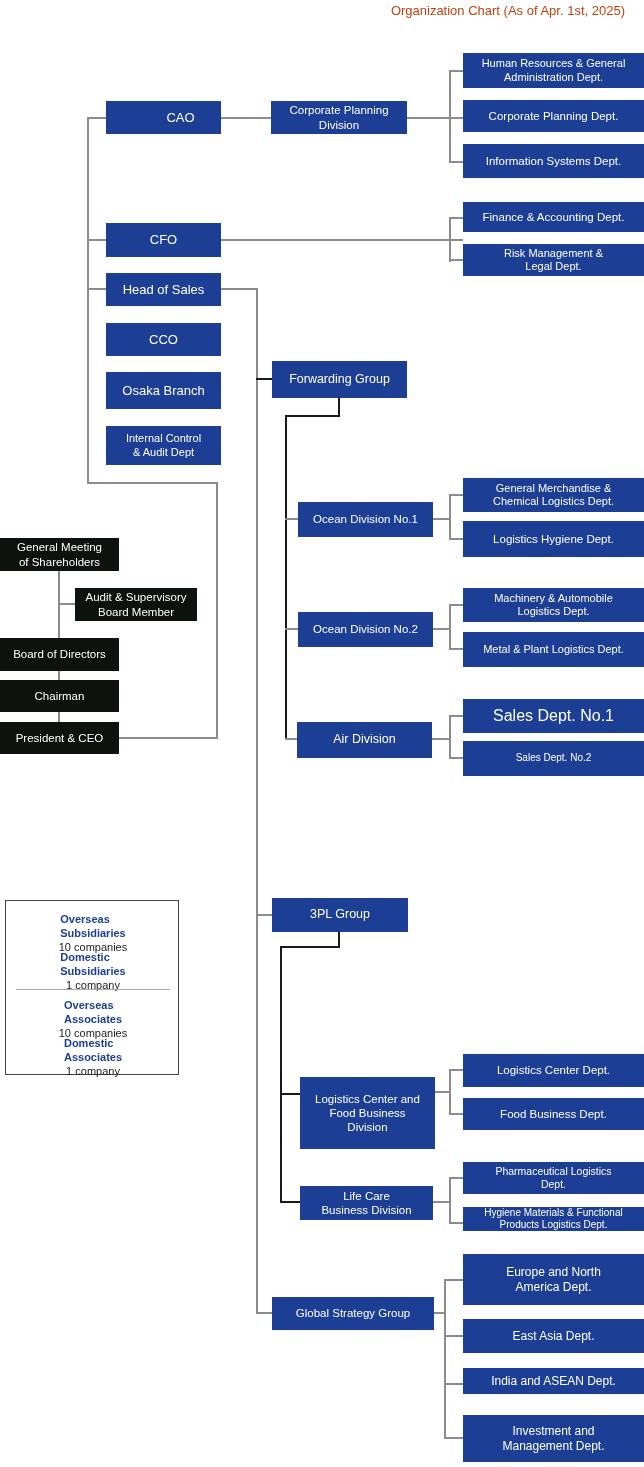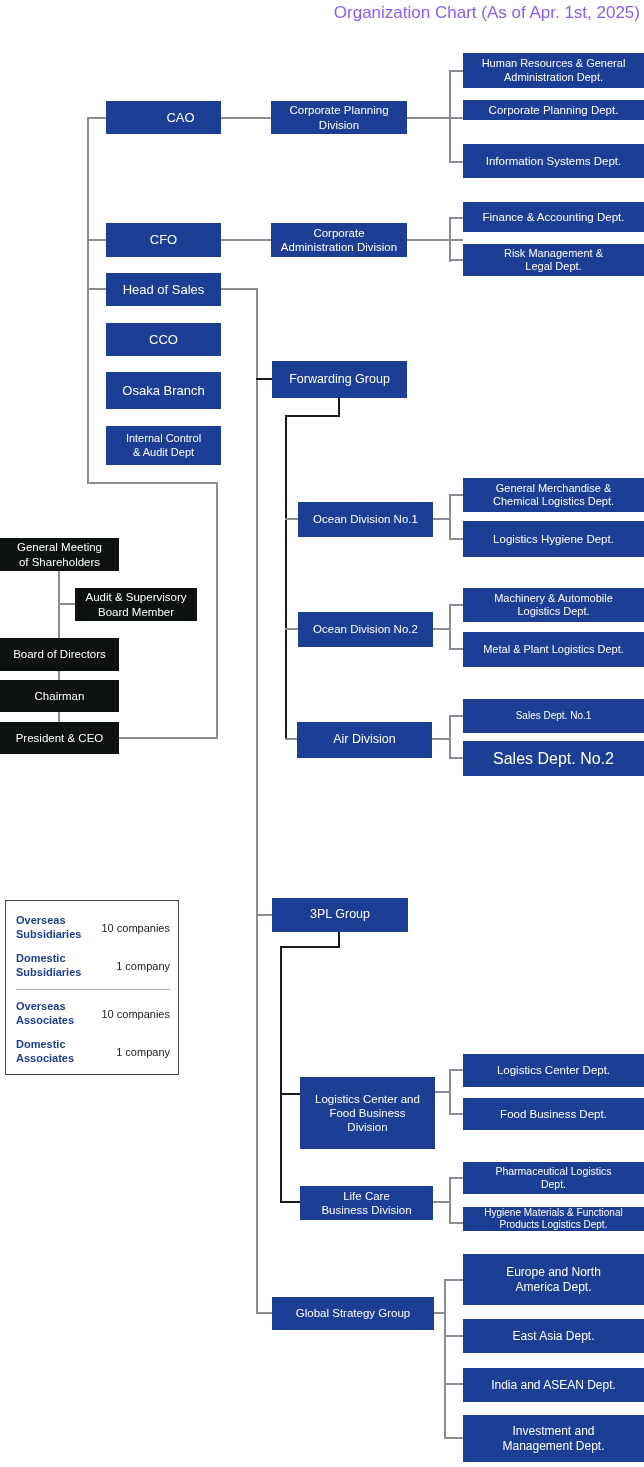--- a/index.html
+++ b/index.html
@@ -1,21 +1,21 @@
 <!DOCTYPE html>
 <html><head>
 <meta charset="utf-8">
 <style>
   html,body{margin:0;padding:0;background:#ffffff;}
   .canvas{
     position:relative;width:644px;height:1467px;overflow:hidden;
     font-family:"Liberation Sans", sans-serif;background:#ffffff;
   }
   .title{
-    position:absolute;top:3px;right:4px;font-size:17px;color:#8b5cf6;
+    position:absolute;top:3px;right:19px;font-size:13px;color:#c2410c;
     white-space:pre-line;
   }
   .box{
     position:absolute;display:flex;align-items:center;justify-content:center;
     text-align:center;color:#ffffff;white-space:pre-line;line-height:1.22;
     box-sizing:border-box;
   }
   .blue{background:#1c3e95;}
   .black{background:#0d120f;}
   .lv1{font-size:13px;}
@@ -23,21 +23,21 @@
   .dept{left:463px;width:181px;font-size:11.5px;}
   .gov{left:0;width:119px;font-size:11.5px;}
   .hl,.vl{position:absolute;background:#8c8c8c;}
   .hl{height:2px;}
   .vl{width:2px;}
   .dark{background:#1a1a1a;}
   .legend{
     position:absolute;left:5px;top:900px;width:174px;height:175px;
     background:#fff;border:1px solid #444;box-sizing:border-box;
   }
-  .lrow{position:absolute;left:10px;right:8px;display:flex;align-items:center;justify-content:space-between;}
+  .lrow{position:absolute;left:10px;right:8px;display:flex;align-items:center;justify-content:space-between;flex-direction:column;}
   .llabel{color:#1c3e95;font-weight:bold;font-size:11px;line-height:1.25;white-space:pre-line;}
   .lvalue{color:#222;font-size:11px;text-align:right;}
   .ldiv{position:absolute;left:10px;top:88px;width:154px;height:1px;background:#aaa;}
   .sm{font-size:10px;}
 </style>
 </head>
 <body>
 
 <div class="canvas">
 
@@ -115,59 +115,57 @@
   <div class="box blue lv1" style="left:106px;top:101px;width:115px;height:33px;padding-left:34px;">CAO</div>
   <div class="box blue lv1" style="left:106px;top:223px;width:115px;height:34px;">CFO</div>
   <div class="box blue lv1" style="left:106px;top:273px;width:115px;height:33px;">Head of Sales</div>
   <div class="box blue lv1" style="left:106px;top:323px;width:115px;height:33px;">CCO</div>
   <div class="box blue lv1" style="left:106px;top:372px;width:115px;height:37px;">Osaka Branch</div>
   <div class="box blue" style="left:106px;top:426px;width:115px;height:39px;font-size:11px;">Internal Control
 &amp; Audit Dept</div>
 
   <div class="box blue div-box" style="left:271px;top:101px;width:136px;height:33px;">Corporate Planning
 Division</div>
-  <div class="box blue div-box" style="left:271px;top:223px;width:136px;height:34px;">Corporate
-Administration Division</div>
   <div class="box blue" style="left:272px;top:361px;width:135px;height:37px;font-size:12.5px;">Forwarding Group</div>
   <div class="box blue div-box" style="left:298px;top:502px;width:135px;height:35px;">Ocean Division No.1</div>
   <div class="box blue div-box" style="left:298px;top:612px;width:135px;height:35px;">Ocean Division No.2</div>
   <div class="box blue" style="left:297px;top:722px;width:135px;height:36px;font-size:12.5px;">Air Division</div>
   <div class="box blue" style="left:272px;top:898px;width:136px;height:34px;font-size:12.5px;">3PL Group</div>
   <div class="box blue div-box" style="left:300px;top:1077px;width:135px;height:72px;">Logistics Center and
 Food Business
 Division</div>
   <div class="box blue div-box" style="left:300px;top:1186px;width:133px;height:34px;">Life Care
 Business Division</div>
   <div class="box blue div-box" style="left:272px;top:1297px;width:162px;height:33px;">Global Strategy Group</div>
 
   <div class="box blue dept" style="top:53px;height:35px;font-size:11px;">Human Resources &amp; General
 Administration Dept.</div>
-  <div class="box blue dept" style="top:100px;height:20px;">Corporate Planning Dept.</div>
+  <div class="box blue dept" style="top:100px;height:32px;">Corporate Planning Dept.</div>
   <div class="box blue dept" style="top:144px;height:34px;">Information Systems Dept.</div>
   <div class="box blue dept" style="top:202px;height:30px;">Finance &amp; Accounting Dept.</div>
   <div class="box blue dept" style="top:244px;height:32px;font-size:11px;">Risk Management &amp;
 Legal Dept.</div>
   <div class="box blue dept" style="top:478px;height:34px;font-size:11px;">General Merchandise &amp;
 Chemical Logistics Dept.</div>
   <div class="box blue dept" style="top:521px;height:36px;">Logistics Hygiene Dept.</div>
   <div class="box blue dept" style="top:588px;height:34px;font-size:11px;">Machinery &amp; Automobile
 Logistics Dept.</div>
   <div class="box blue dept" style="top:632px;height:35px;font-size:11px;">Metal &amp; Plant Logistics Dept.</div>
-  <div class="box blue dept" style="top:699px;height:34px;font-size:10px;">Sales Dept. No.1</div>
-  <div class="box blue dept" style="top:741px;height:35px;font-size:16px;">Sales Dept. No.2</div>
+  <div class="box blue dept" style="top:699px;height:34px;font-size:16px;">Sales Dept. No.1</div>
+  <div class="box blue dept" style="top:741px;height:35px;font-size:10px;">Sales Dept. No.2</div>
   <div class="box blue dept" style="top:1054px;height:33px;">Logistics Center Dept.</div>
   <div class="box blue dept" style="top:1098px;height:32px;">Food Business Dept.</div>
   <div class="box blue dept" style="top:1162px;height:32px;font-size:10.5px;">Pharmaceutical Logistics
 Dept.</div>
   <div class="box blue dept sm" style="top:1207px;height:24px;">Hygiene Materials &amp; Functional
 Products Logistics Dept.</div>
   <div class="box blue dept" style="top:1254px;height:51px;font-size:12px;">Europe and North
 America Dept.</div>
   <div class="box blue dept" style="top:1319px;height:34px;font-size:12px;">East Asia Dept.</div>
-  <div class="box blue dept" style="top:1368px;height:34px;font-size:12px;">India and ASEAN Dept.</div>
+  <div class="box blue dept" style="top:1368px;height:26px;font-size:12px;">India and ASEAN Dept.</div>
   <div class="box blue dept" style="top:1415px;height:47px;font-size:12px;">Investment and
 Management Dept.</div>
 
   <div class="box black gov" style="top:538px;height:33px;">General Meeting
 of Shareholders</div>
   <div class="box black" style="left:75px;top:588px;width:122px;height:33px;font-size:11.5px;">Audit &amp; Supervisory
 Board Member</div>
   <div class="box black gov" style="top:638px;height:33px;">Board of Directors</div>
   <div class="box black gov" style="top:680px;height:32px;">Chairman</div>
   <div class="box black gov" style="top:722px;height:32px;">President &amp; CEO</div>

